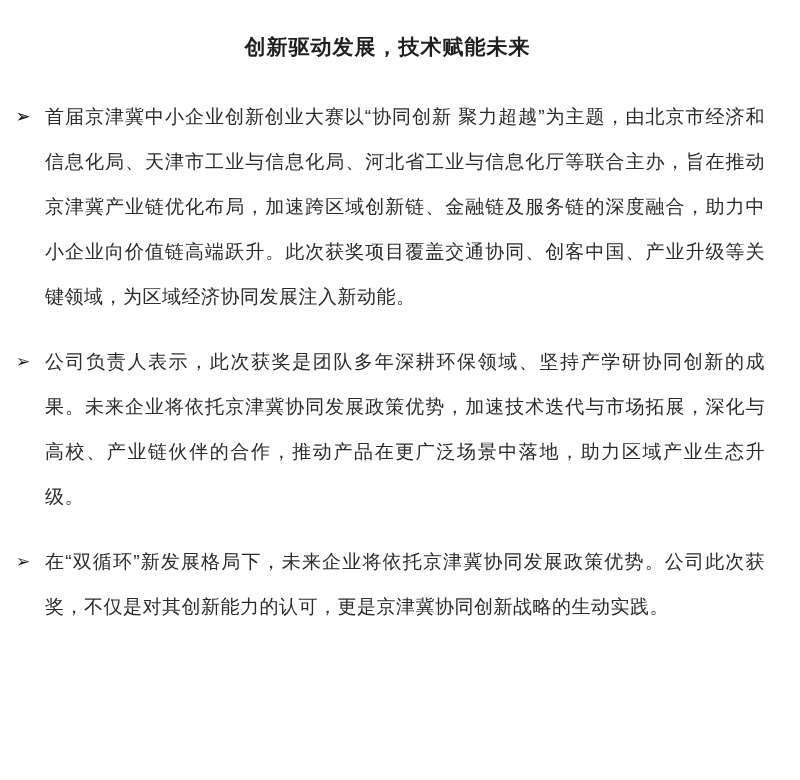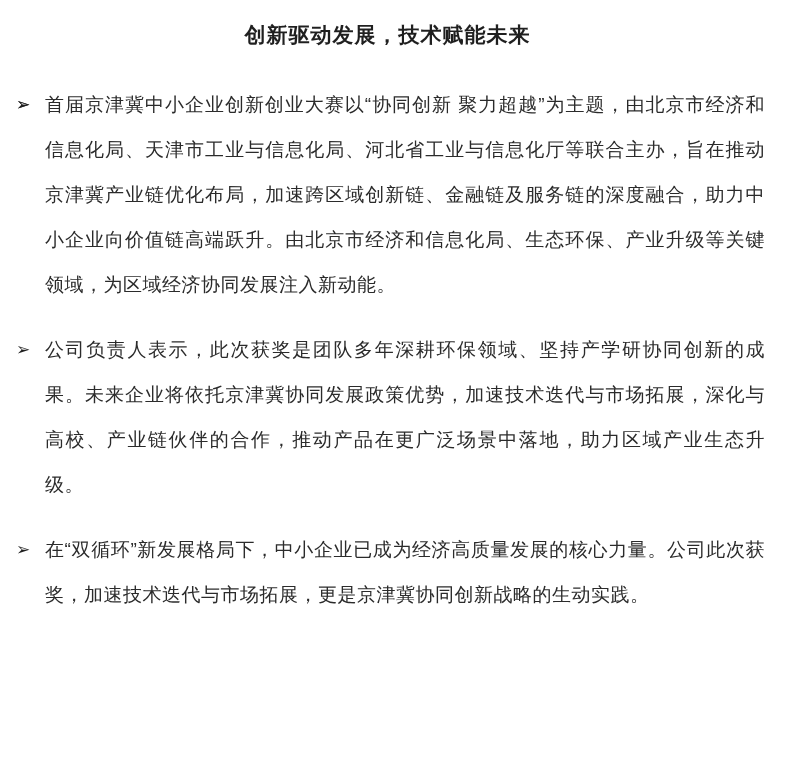--- a/index.html
+++ b/index.html
@@ -6,21 +6,21 @@
   html, body {
     margin: 0;
     padding: 0;
     background: #ffffff;
     font-family: "Liberation Sans", "DejaVu Sans", sans-serif;
   }
   .page {
     width: 785px;
     height: 780px;
     background: #ffffff;
-    padding: 20px 10px 0 0;
+    padding: 32px 10px 0 0;
     overflow: hidden;
   }
   .doc-title {
     margin: 0 0 32px 0;
     font-size: 21px;
     line-height: 30px;
     font-weight: bold;
     text-align: center;
     color: #1f1f1f;
     letter-spacing: 1px;
@@ -54,26 +54,26 @@
 <div class="page">
 
   <h1 class="doc-title">创新驱动发展，技术赋能未来</h1>
 
   <div class="para">
     <span class="bullet">➢</span>
   </div>
 
   <div class="para">
     <span class="bullet">➢</span>
-    <span>首届京津冀中小企业创新创业大赛以“协同创新 聚力超越”为主题，由北京市经济和信息化局、天津市工业与信息化局、河北省工业与信息化厅等联合主办，旨在推动京津冀产业链优化布局，加速跨区域创新链、金融链及服务链的深度融合，助力中小企业向价值链高端跃升。由北京市经济和信息化局、生态环保、产业升级等关键领域，为区域经济协同发展注入新动能。</span>
+    <span>首届京津冀中小企业创新创业大赛以“协同创新 聚力超越”为主题，由北京市经济和信息化局、天津市工业与信息化局、河北省工业与信息化厅等联合主办，旨在推动京津冀产业链优化布局，加速跨区域创新链、金融链及服务链的深度融合，助力中小企业向价值链高端跃升。此次获奖项目覆盖交通协同、创客中国、产业升级等关键领域，为区域经济协同发展注入新动能。</span>
   </div>
 
   <div class="para">
     <span class="bullet">➢</span>
     <span>公司负责人表示，此次获奖是团队多年深耕环保领域、坚持产学研协同创新的成果。未来企业将依托京津冀协同发展政策优势，加速技术迭代与市场拓展，深化与高校、产业链伙伴的合作，推动产品在更广泛场景中落地，助力区域产业生态升级。</span>
   </div>
 
   <div class="para">
     <span class="bullet">➢</span>
-    <span>在“双循环”新发展格局下，中小企业已成为经济高质量发展的核心力量。公司此次获奖，加速技术迭代与市场拓展，更是京津冀协同创新战略的生动实践。</span>
+    <span>在“双循环”新发展格局下，未来企业将依托京津冀协同发展政策优势。公司此次获奖，不仅是对其创新能力的认可，更是京津冀协同创新战略的生动实践。</span>
   </div>
 
 </div>
 
 </body></html>

